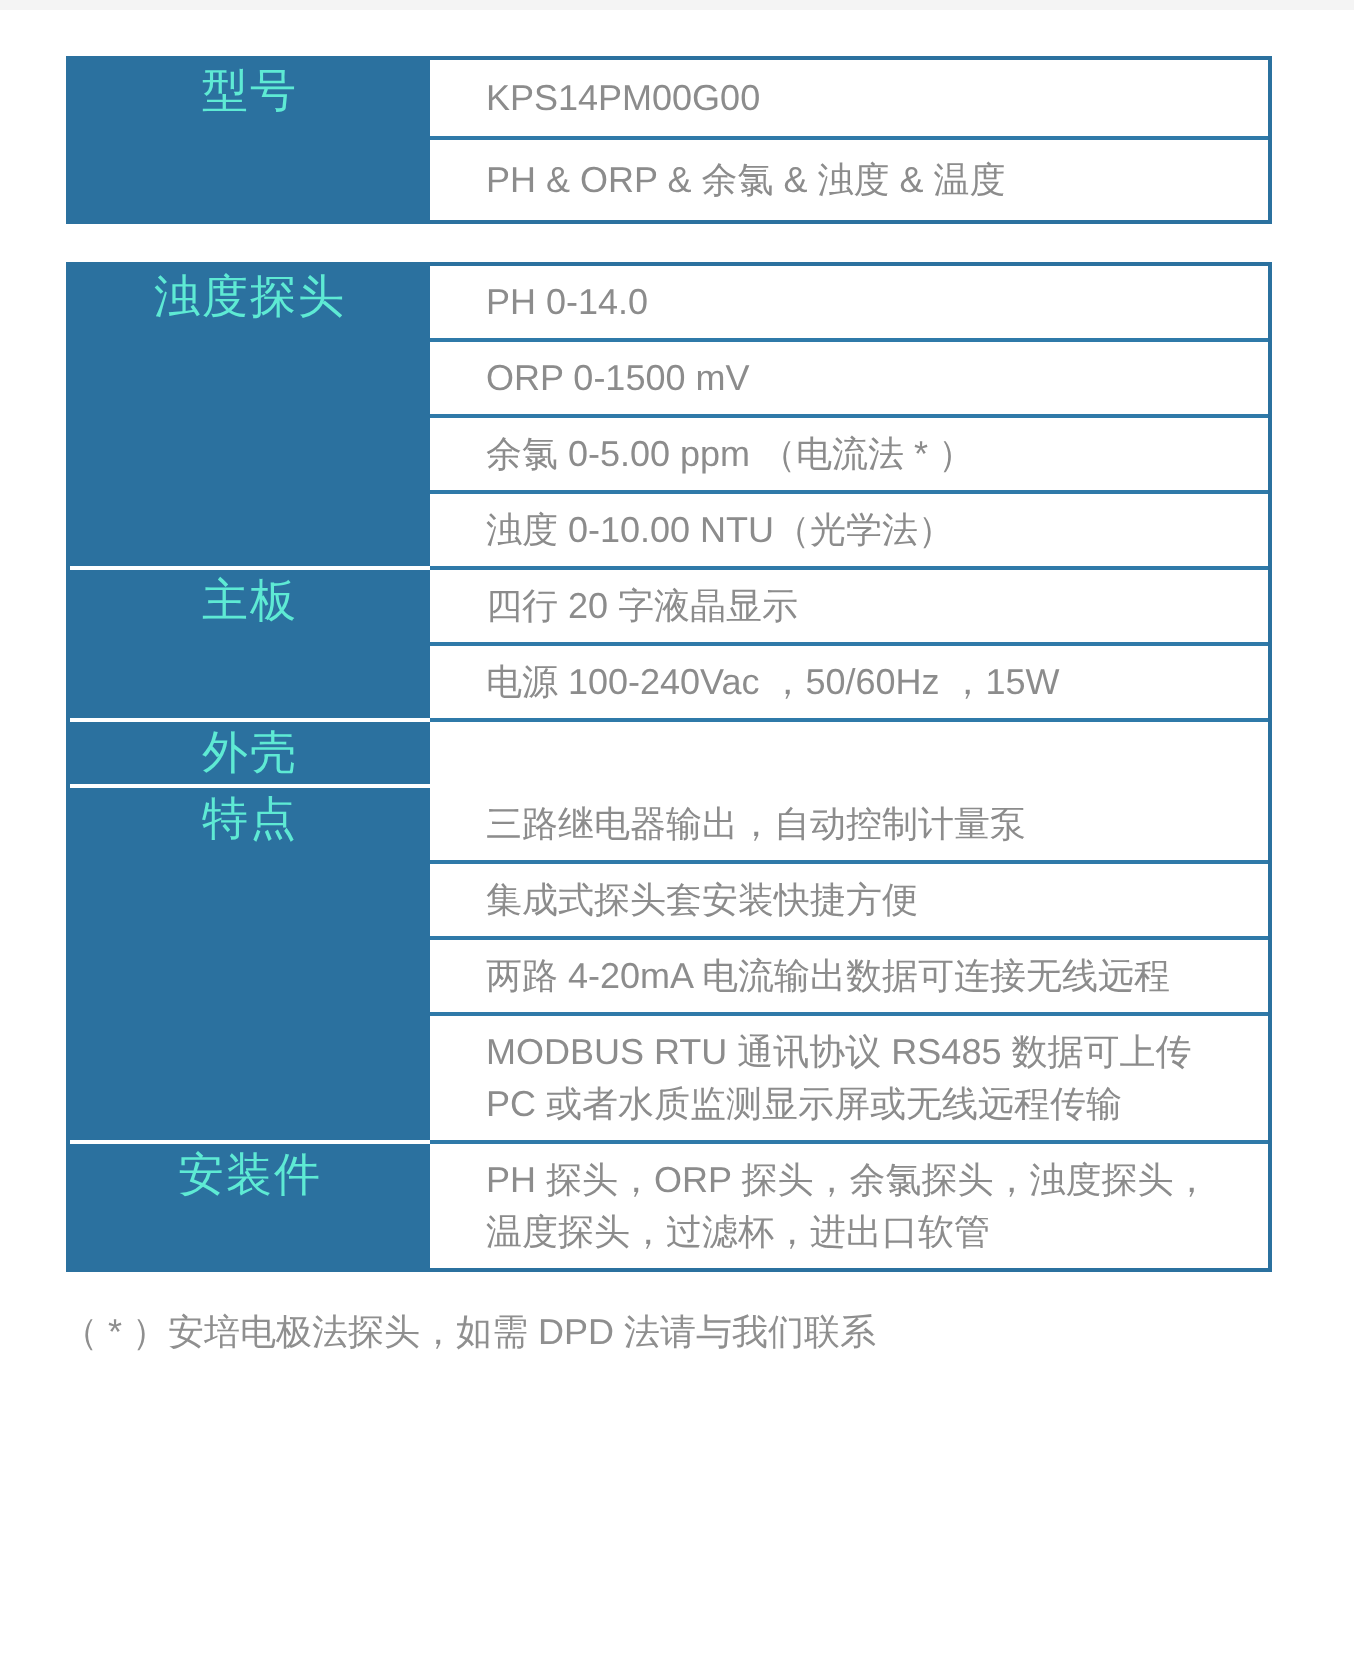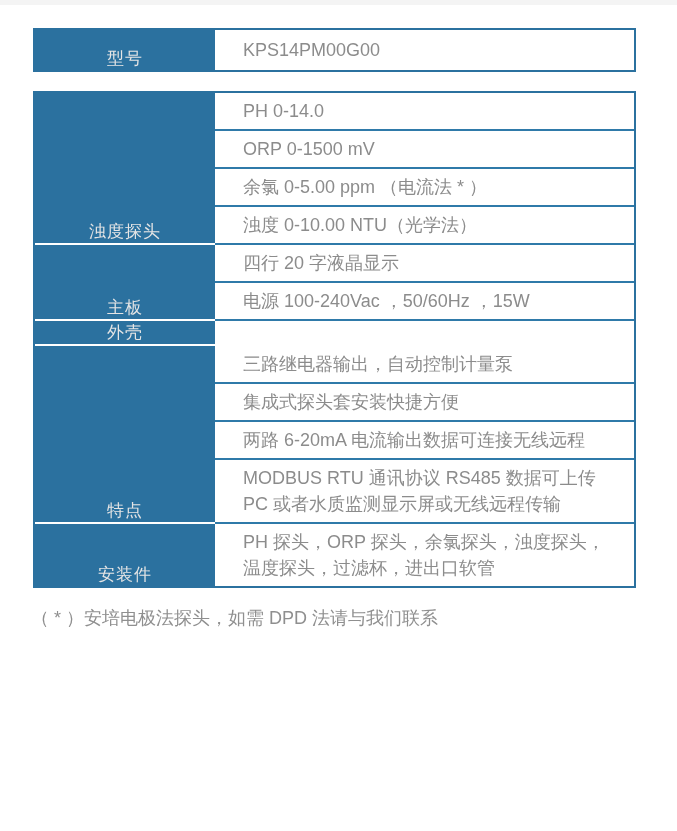--- a/index.html
+++ b/index.html
@@ -25,23 +25,23 @@
     margin-left:33px;
     border:2px solid var(--teal);
     background:#ffffff;
   }
   .tbl + .tbl{margin-top:19px;}
   .section{display:flex;align-items:stretch;}
   .sec-header{
     flex:0 0 180px;
     width:180px;
     background:var(--teal);
-    color:#e5e5e5;
-    display:flex;align-items:flex-end;justify-content:center;
-    font-size:17px;
+    color:#5eead4;
+    display:flex;align-items:flex-start;justify-content:center;
+    font-size:23px;
     letter-spacing:1px;
     border-bottom:2px solid #ffffff;
   }
   .section:last-child > .sec-header{border-bottom:none;}
   .sec-rows{flex:1 1 auto;display:flex;flex-direction:column;}
   .row{
     border-bottom:2px solid var(--line);
     min-height:38px;
     display:flex;align-items:center;
     padding:5px 24px 5px 28px;
@@ -65,20 +65,23 @@
 <div class="top-strip"></div>
 
 <div class="tbl model">
   <div class="section">
     <div class="sec-header">
       <span>型号</span>
     </div>
     <div class="sec-rows">
       <div class="row">
         <span>KPS14PM00G00</span>
+      </div>
+      <div class="row">
+        <span>PH &amp; ORP &amp; 余氯 &amp; 浊度 &amp; 温度</span>
       </div>
     </div>
   </div>
 </div>
 
 <div class="tbl">
 
   <div class="section">
     <div class="sec-header">
       <span>浊度探头</span>
@@ -124,21 +127,21 @@
       <span>特点</span>
     </div>
     <div class="sec-rows">
       <div class="row">
         <span>三路继电器输出，自动控制计量泵</span>
       </div>
       <div class="row">
         <span>集成式探头套安装快捷方便</span>
       </div>
       <div class="row">
-        <span>两路 6-20mA 电流输出数据可连接无线远程</span>
+        <span>两路 4-20mA 电流输出数据可连接无线远程</span>
       </div>
       <div class="row">
         <span>MODBUS RTU 通讯协议 RS485 数据可上传 PC 或者水质监测显示屏或无线远程传输</span>
       </div>
     </div>
   </div>
 
   <div class="section">
     <div class="sec-header">
       <span>安装件</span>

